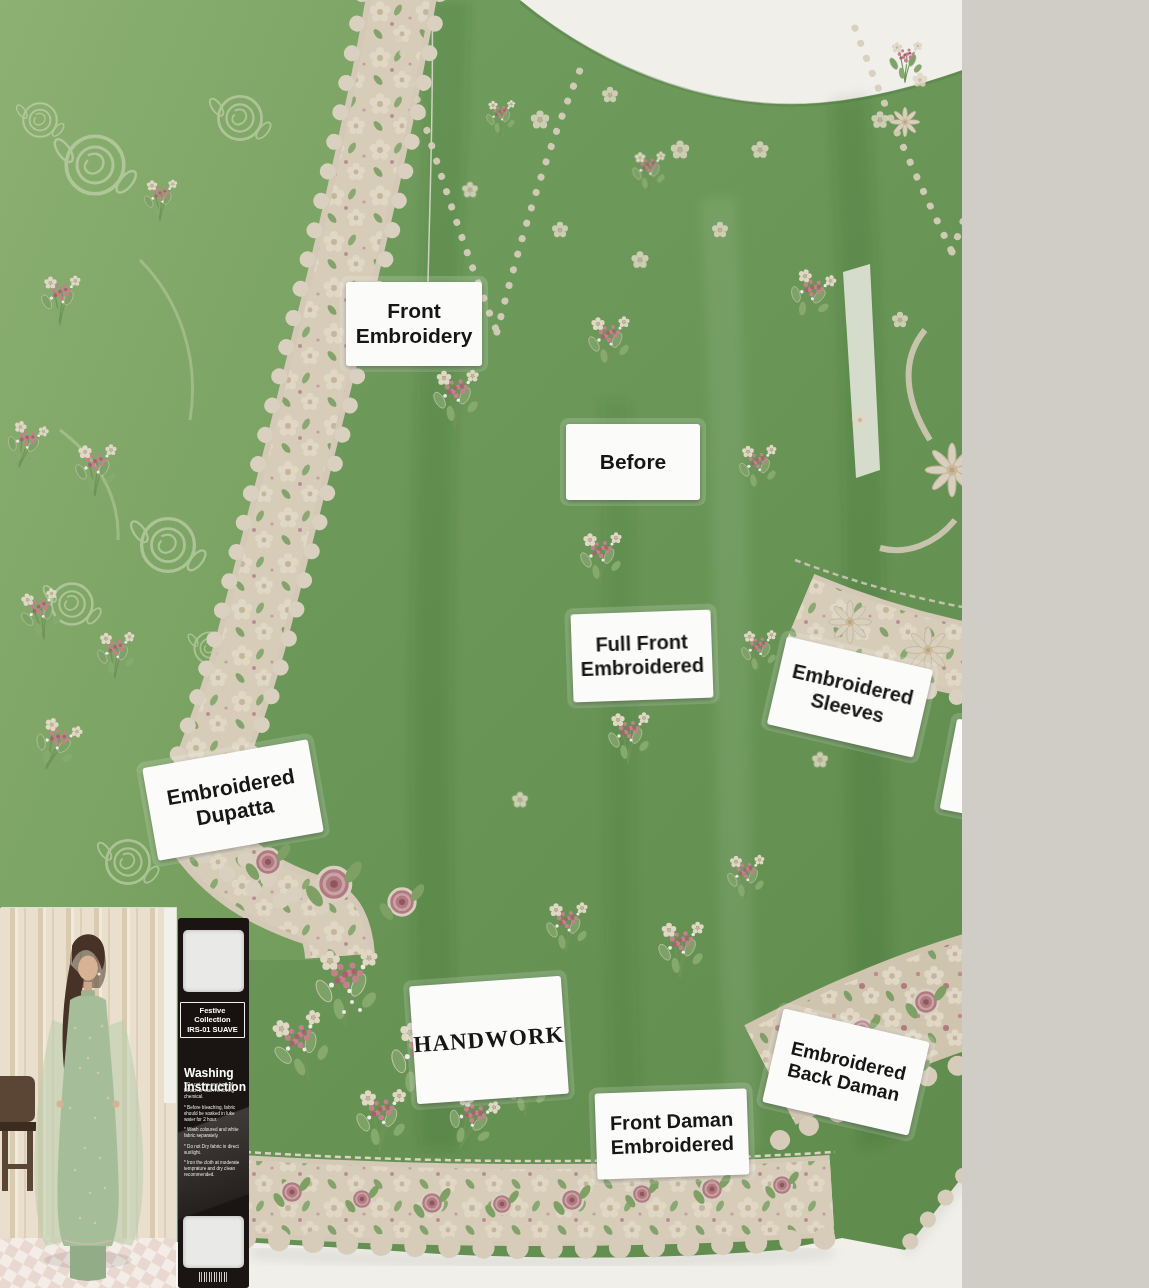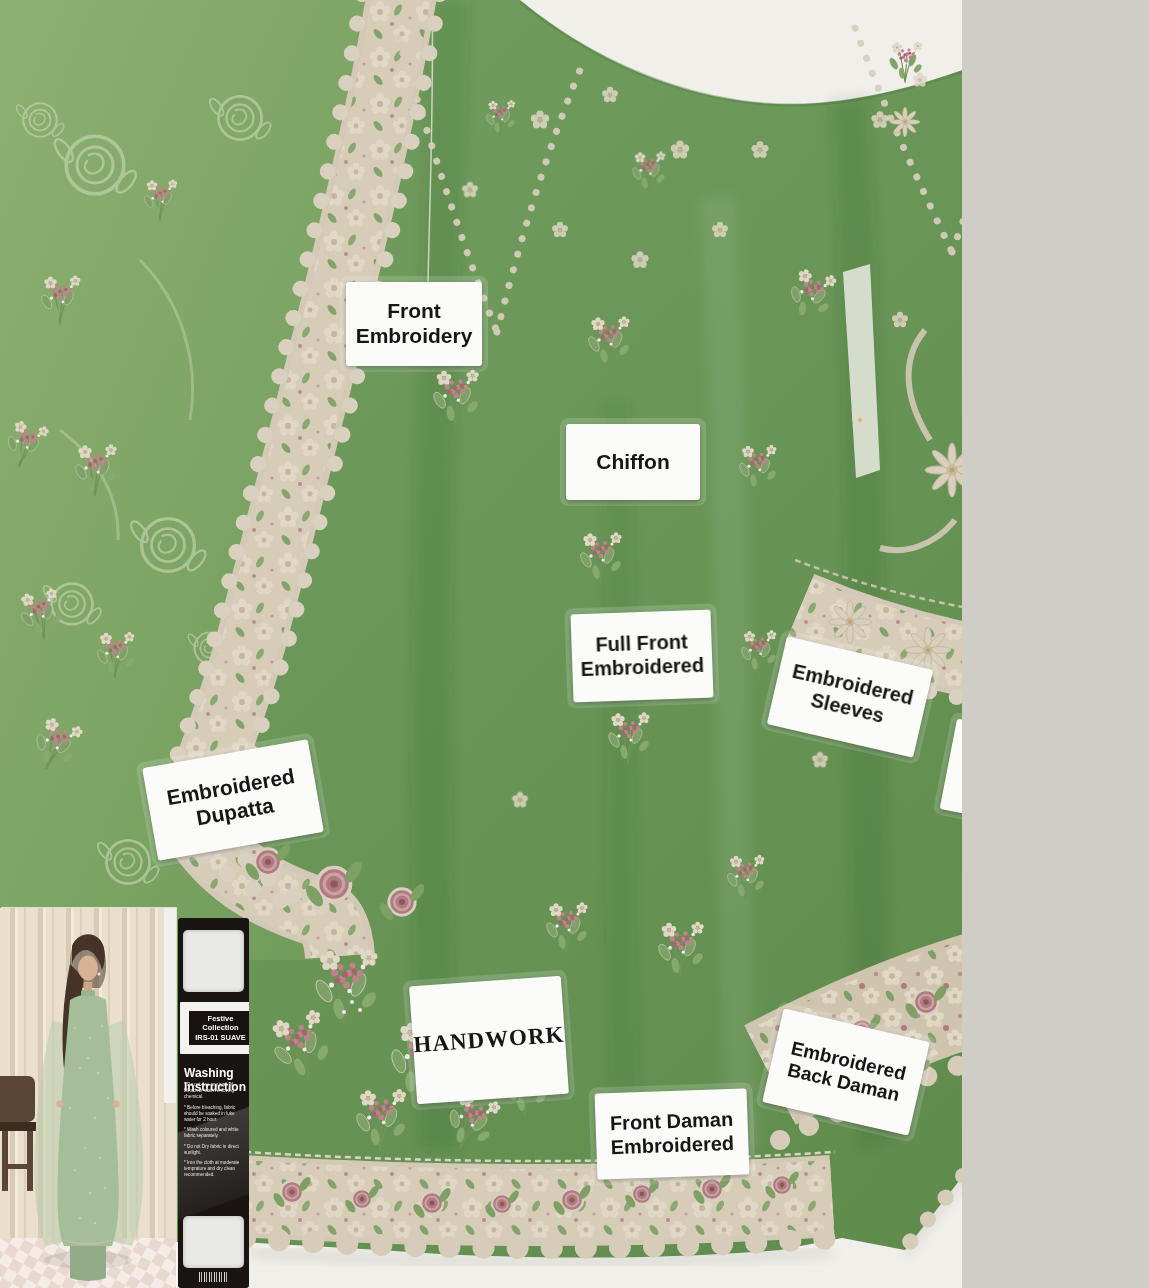--- a/index.html
+++ b/index.html
@@ -13,21 +13,21 @@
   .serif{font-family:"Liberation Serif",serif;font-weight:600;letter-spacing:1px;}
   
   #inset{position:absolute;left:0;top:908px;width:176px;height:380px;overflow:hidden;
          box-shadow:1px -1px 0 rgba(255,255,255,.7);}
   
   #tag{position:absolute;left:178px;top:918px;width:71px;height:370px;background:#1a1512;
        border-radius:3px;overflow:hidden;color:#eee;
        background-image:linear-gradient(160deg, rgba(255,255,255,0) 54%, rgba(255,255,255,.16) 54.5%, rgba(255,255,255,.05) 76%, rgba(255,255,255,0) 76.5%);}
   #tag .card{position:absolute;left:5px;width:61px;background:#e9e9e8;border-radius:5px;
              box-shadow:inset 0 0 4px rgba(0,0,0,.25);}
-  #tag .band{position:absolute;left:2px;top:84px;width:63px;background:#f2f2f1;padding:9px;
+  #tag .band{position:absolute;left:2px;top:84px;width:63px;background:#f2f2f1;padding:1px;
              border-radius:1px;}
   #tag .band-in{background:#17120f;color:#fff;text-align:center;font-weight:bold;
              font-size:7.5px;line-height:1.25;padding:3px 1px;white-space:pre-line;}
   #tag .wtitle{position:absolute;left:6px;top:148px;width:60px;color:#fff;font-weight:bold;
              font-size:12px;}
   #tag .witems{position:absolute;left:6px;top:164px;width:58px;color:#e6e4e2;
              font-size:4.6px;line-height:1.35;}
   #tag .witems p{margin:0 0 4px 0;}
   #tag .barcode{position:absolute;left:21px;top:354px;width:30px;height:10px;background:
      repeating-linear-gradient(90deg,#d8d8d6 0 1px,transparent 1px 2px,#bdbdbb 2px 3px,transparent 3px 5px);}
@@ -314,21 +314,21 @@
           <circle cx="843" cy="1056" r="2"></circle>
           <circle cx="828" cy="1058" r="2"></circle>
     <circle cx="1000" cy="1000" r="2"></circle>
           <circle cx="1008" cy="992" r="2"></circle>
   </g>
 </g>
 </svg>
 
 <div class="label" style="left:346px;top:282px;width:136px;height:84px;font-size:21px;">Front
 Embroidery</div>
-<div class="label" style="left:566px;top:424px;width:134px;height:76px;font-size:21px;">Chiffon</div>
+<div class="label" style="left:566px;top:424px;width:134px;height:76px;font-size:21px;">Before</div>
 <div class="label" style="left:572px;top:612px;width:140px;height:88px;font-size:20px;transform:rotate(-2deg);">Full Front
 Embroidered</div>
 <div class="label" style="left:775px;top:652px;width:150px;height:90px;font-size:20px;transform:rotate(13deg);">Embroidered
 Sleeves</div>
 <div class="label" style="left:947px;top:732px;width:150px;height:92px;font-size:20px;transform:rotate(11deg);">Embroidered
 Back</div>
 <div class="label" style="left:149px;top:753px;width:168px;height:94px;font-size:21px;transform:rotate(-10deg);">Embroidered
 Dupatta</div>
 <div class="label serif" style="left:413px;top:981px;width:152px;height:118px;font-size:23px;transform:rotate(-4deg);">HANDWORK</div>
 <div class="label" style="left:771px;top:1024px;width:150px;height:96px;font-size:19px;transform:rotate(13deg);">Embroidered

